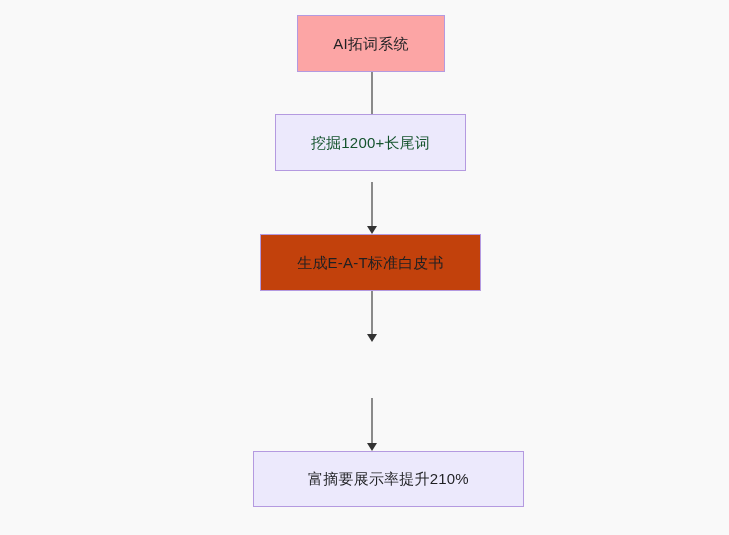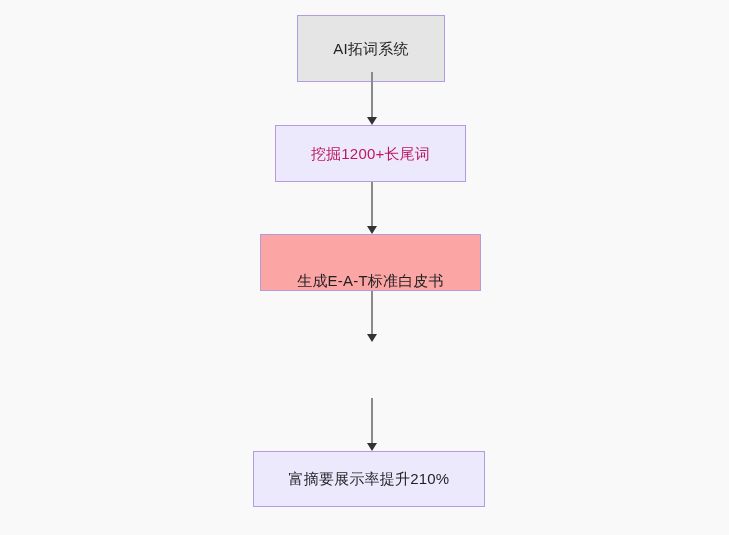--- a/index.html
+++ b/index.html
@@ -56,50 +56,50 @@
     border-right: 5.5px solid transparent;
     border-top: 8px solid #333333;
     left: -4.5px;
   }
 </style>
 </head>
 <body style="background: rgb(249, 249, 249);">
 
 <div id="flowchart-canvas">
 
-  <div class="node" style="left: 297px; top: 15px; width: 148px; height: 67px; background: #e5e5e5; border-color: rgb(180, 154, 224); color: rgb(31, 32, 35);">
+  <div class="node" style="left: 297px; top: 15px; width: 148px; height: 57px; background: #fca5a5; border-color: rgb(180, 154, 224); color: rgb(31, 32, 35);">
     <span class="node-label">AI拓词系统</span>
   </div>
 
   <div class="edge" style="left: 371px; top: 72px; width: 2px; height: 53px;">
     <div class="edge-line" style="height: 46px; background: rgb(138, 138, 138);"></div>
     <div class="edge-head" style="top: 45px; border-top-color: rgb(51, 51, 51);"></div>
   </div>
 
-  <div class="node" style="left: 275px; top: 125px; width: 191px; height: 57px; background: rgb(236, 233, 252); border-color: rgb(180, 154, 224); color: #be185d;">
+  <div class="node" style="left: 275px; top: 114px; width: 191px; height: 57px; background: rgb(236, 233, 252); border-color: rgb(180, 154, 224); color: #14532d;">
     <span class="node-label">挖掘1200+长尾词</span>
   </div>
 
   <div class="edge" style="left: 371px; top: 182px; width: 2px; height: 52px;">
     <div class="edge-line" style="height: 45px; background: rgb(138, 138, 138);"></div>
     <div class="edge-head" style="top: 44px; border-top-color: rgb(51, 51, 51);"></div>
   </div>
 
-  <div class="node" style="left: 260px; top: 234px; width: 221px; height: 57px; background: #fca5a5; border-color: rgb(180, 154, 224); color: rgb(31, 32, 35); align-items: flex-end;">
+  <div class="node" style="left: 260px; top: 234px; width: 221px; height: 57px; background: #c2410c; border-color: rgb(180, 154, 224); color: rgb(31, 32, 35);">
     <span class="node-label">生成E-A-T标准白皮书</span>
   </div>
 
   <div class="edge" style="left: 371px; top: 291px; width: 2px; height: 51px;">
     <div class="edge-line" style="height: 44px; background: rgb(138, 138, 138);"></div>
     <div class="edge-head" style="top: 43px; border-top-color: rgb(51, 51, 51);"></div>
   </div>
 
 
   <div class="edge" style="left: 371px; top: 398px; width: 2px; height: 53px;">
     <div class="edge-line" style="height: 46px; background: rgb(138, 138, 138);"></div>
     <div class="edge-head" style="top: 45px; border-top-color: rgb(51, 51, 51);"></div>
   </div>
 
-  <div class="node" style="left: 253px; top: 451px; width: 232px; height: 56px; background: rgb(236, 233, 252); border-color: rgb(180, 154, 224); color: rgb(31, 32, 35);">
+  <div class="node" style="left: 253px; top: 451px; width: 271px; height: 56px; background: rgb(236, 233, 252); border-color: rgb(180, 154, 224); color: rgb(31, 32, 35);">
     <span class="node-label">富摘要展示率提升210%</span>
   </div>
 
 </div>
 
 </body></html>

